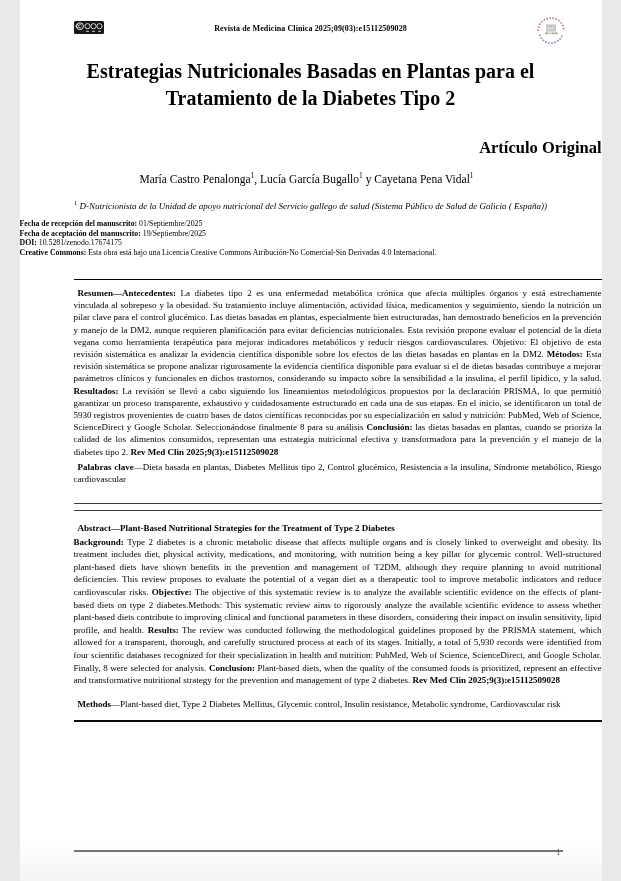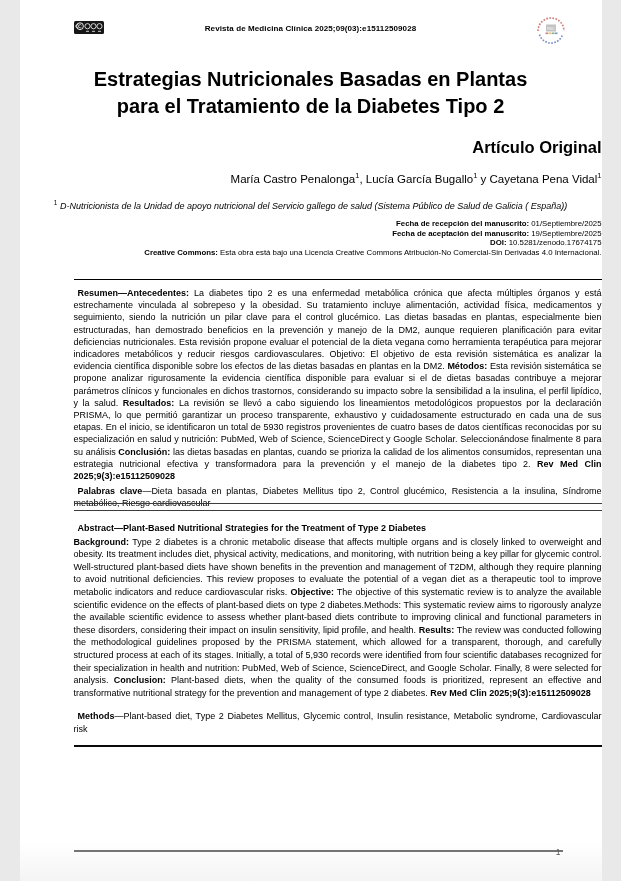--- a/index.html
+++ b/index.html
@@ -1,46 +1,46 @@
 <!DOCTYPE html>
 <html><head>
 <meta charset="utf-8">
 <style>
   html,body{margin:0;padding:0;background:#e9e9e9;}
   .page{
     position:relative;
     width:582px;height:881px;
     margin:0 auto;
     background:#ffffff;
-    font-family:Liberation Sans, sans-serif;
+    font-family:Liberation Serif, serif;
     color:#000;
     overflow:hidden;
     box-sizing:border-box;
   }
   .page::after{
     content:"";position:absolute;left:0;right:0;bottom:0;height:40px;
     background:linear-gradient(180deg,rgba(0,0,0,0) 0%,rgba(0,0,0,0.045) 100%);
     pointer-events:none;
   }
   
   .cc-badge{position:absolute;left:54px;top:21px;}
   .journal-line{position:absolute;left:0;right:0;top:24px;text-align:center;
     font-size:8px;font-weight:bold;letter-spacing:.1px;}
   .seal{position:absolute;right:32px;top:12px;}
   
-  .title{position:absolute;left:58px;right:58px;top:58px;margin:8px;text-align:center;
+  .title{position:absolute;left:58px;right:58px;top:58px;margin:0;text-align:center;
     font-size:20px;line-height:27px;font-weight:bold;}
   .article-type{position:absolute;left:0;right:0;top:138px;margin:0;text-align:right;
     font-size:16.5px;font-weight:bold;}
-  .authors{position:absolute;left:0;right:0;top:171px;text-align:right;font-size:11.5px;}
+  .authors{position:absolute;left:0;right:8px;top:171px;text-align:center;font-size:11.5px;}
   .authors sup{font-size:7.5px;}
   .affiliation{position:absolute;left:30px;right:30px;top:199px;text-align:center;
     font-style:italic;font-size:9px;}
   .affiliation sup{font-size:6.5px;font-style:normal;}
-  .meta{position:absolute;left:0;right:0;top:219px;text-align:right;
+  .meta{position:absolute;left:0;right:0;top:219px;text-align:left;
     font-size:7.8px;line-height:9.6px;}
   
   .resumen-block{position:absolute;left:54px;width:528px;top:279px;}
   .abstract-block{position:absolute;left:54px;width:528px;top:503px;}
   .rule-thick{height:0;border:0;border-top:1.6px solid #000;margin:0;}
   .rule-double{height:6px;border:0;border-top:1.1px solid #3c3c3c;border-bottom:1.1px solid #3c3c3c;margin:0;}
   .rule-close{height:0;border:0;border-top:2px solid #0a0a0a;margin:10px 0 0 0;}
   .para{margin:7px 0 0 0;font-size:9px;line-height:12.2px;text-align:justify;text-indent:4px;}
   .para.tight{margin-top:3px;}
   .abstract-heading{margin:11px 0 0 0;font-size:9px;line-height:12.6px;font-weight:bold;text-indent:4px;}

